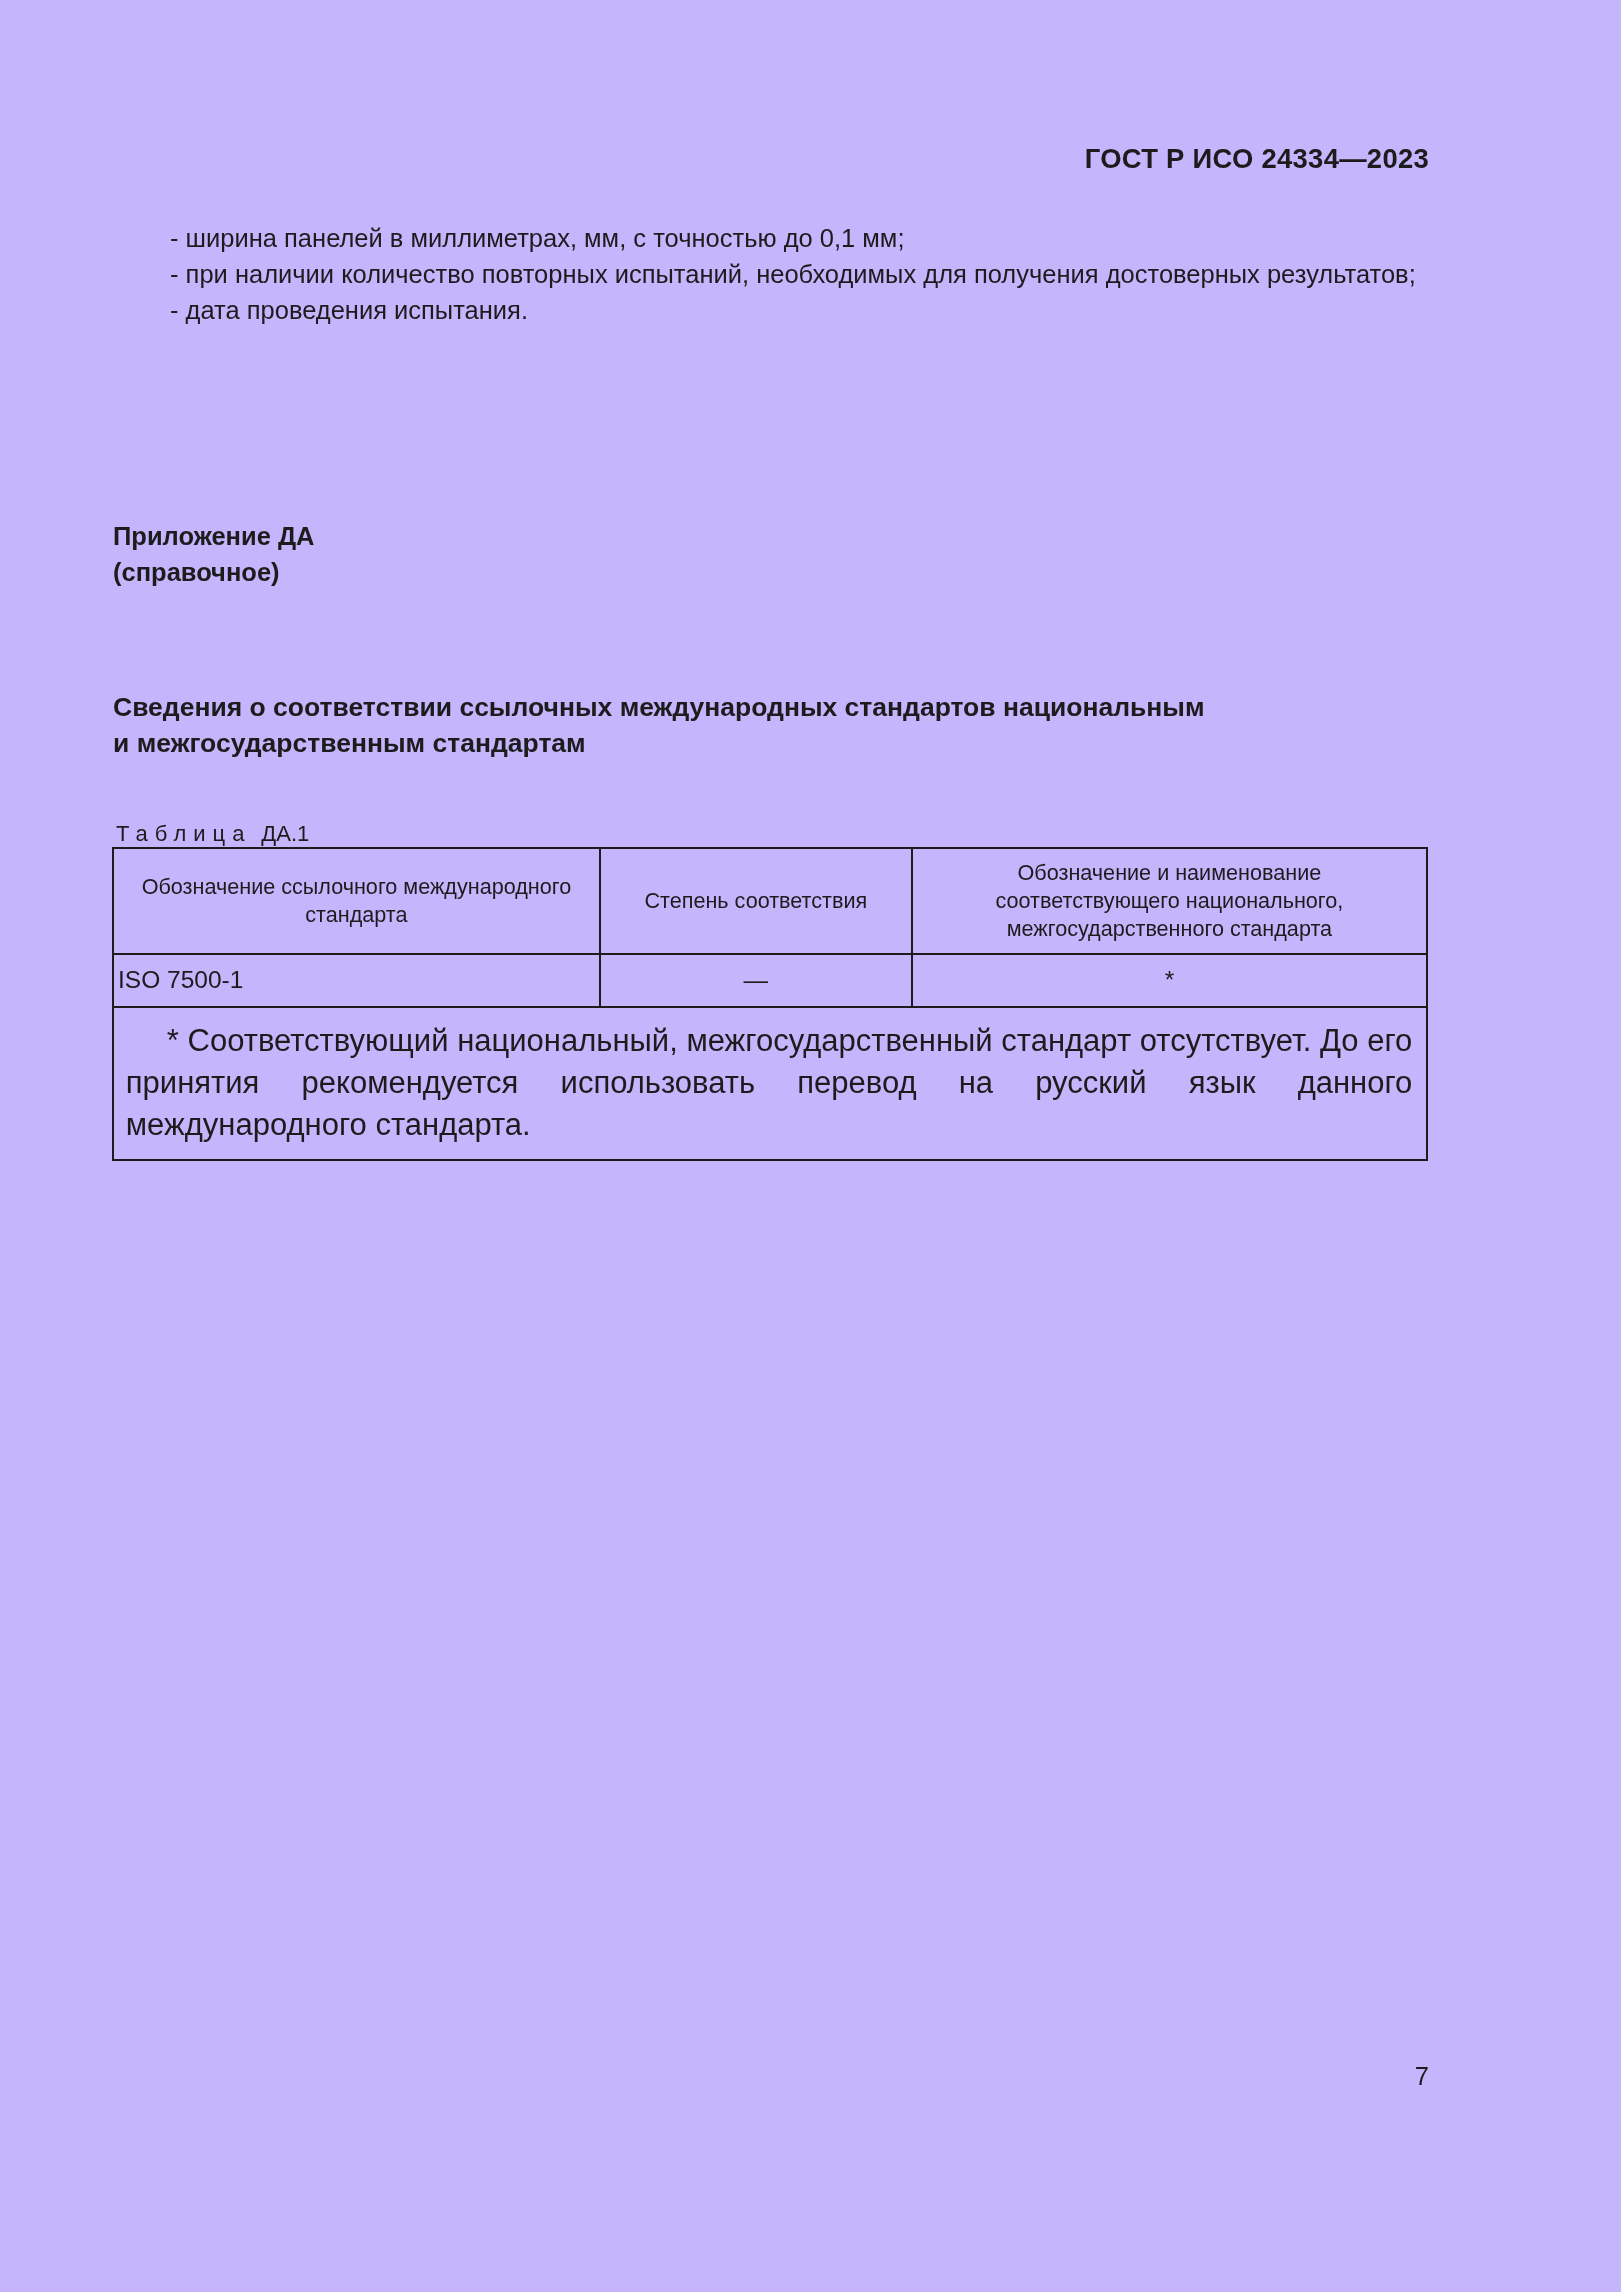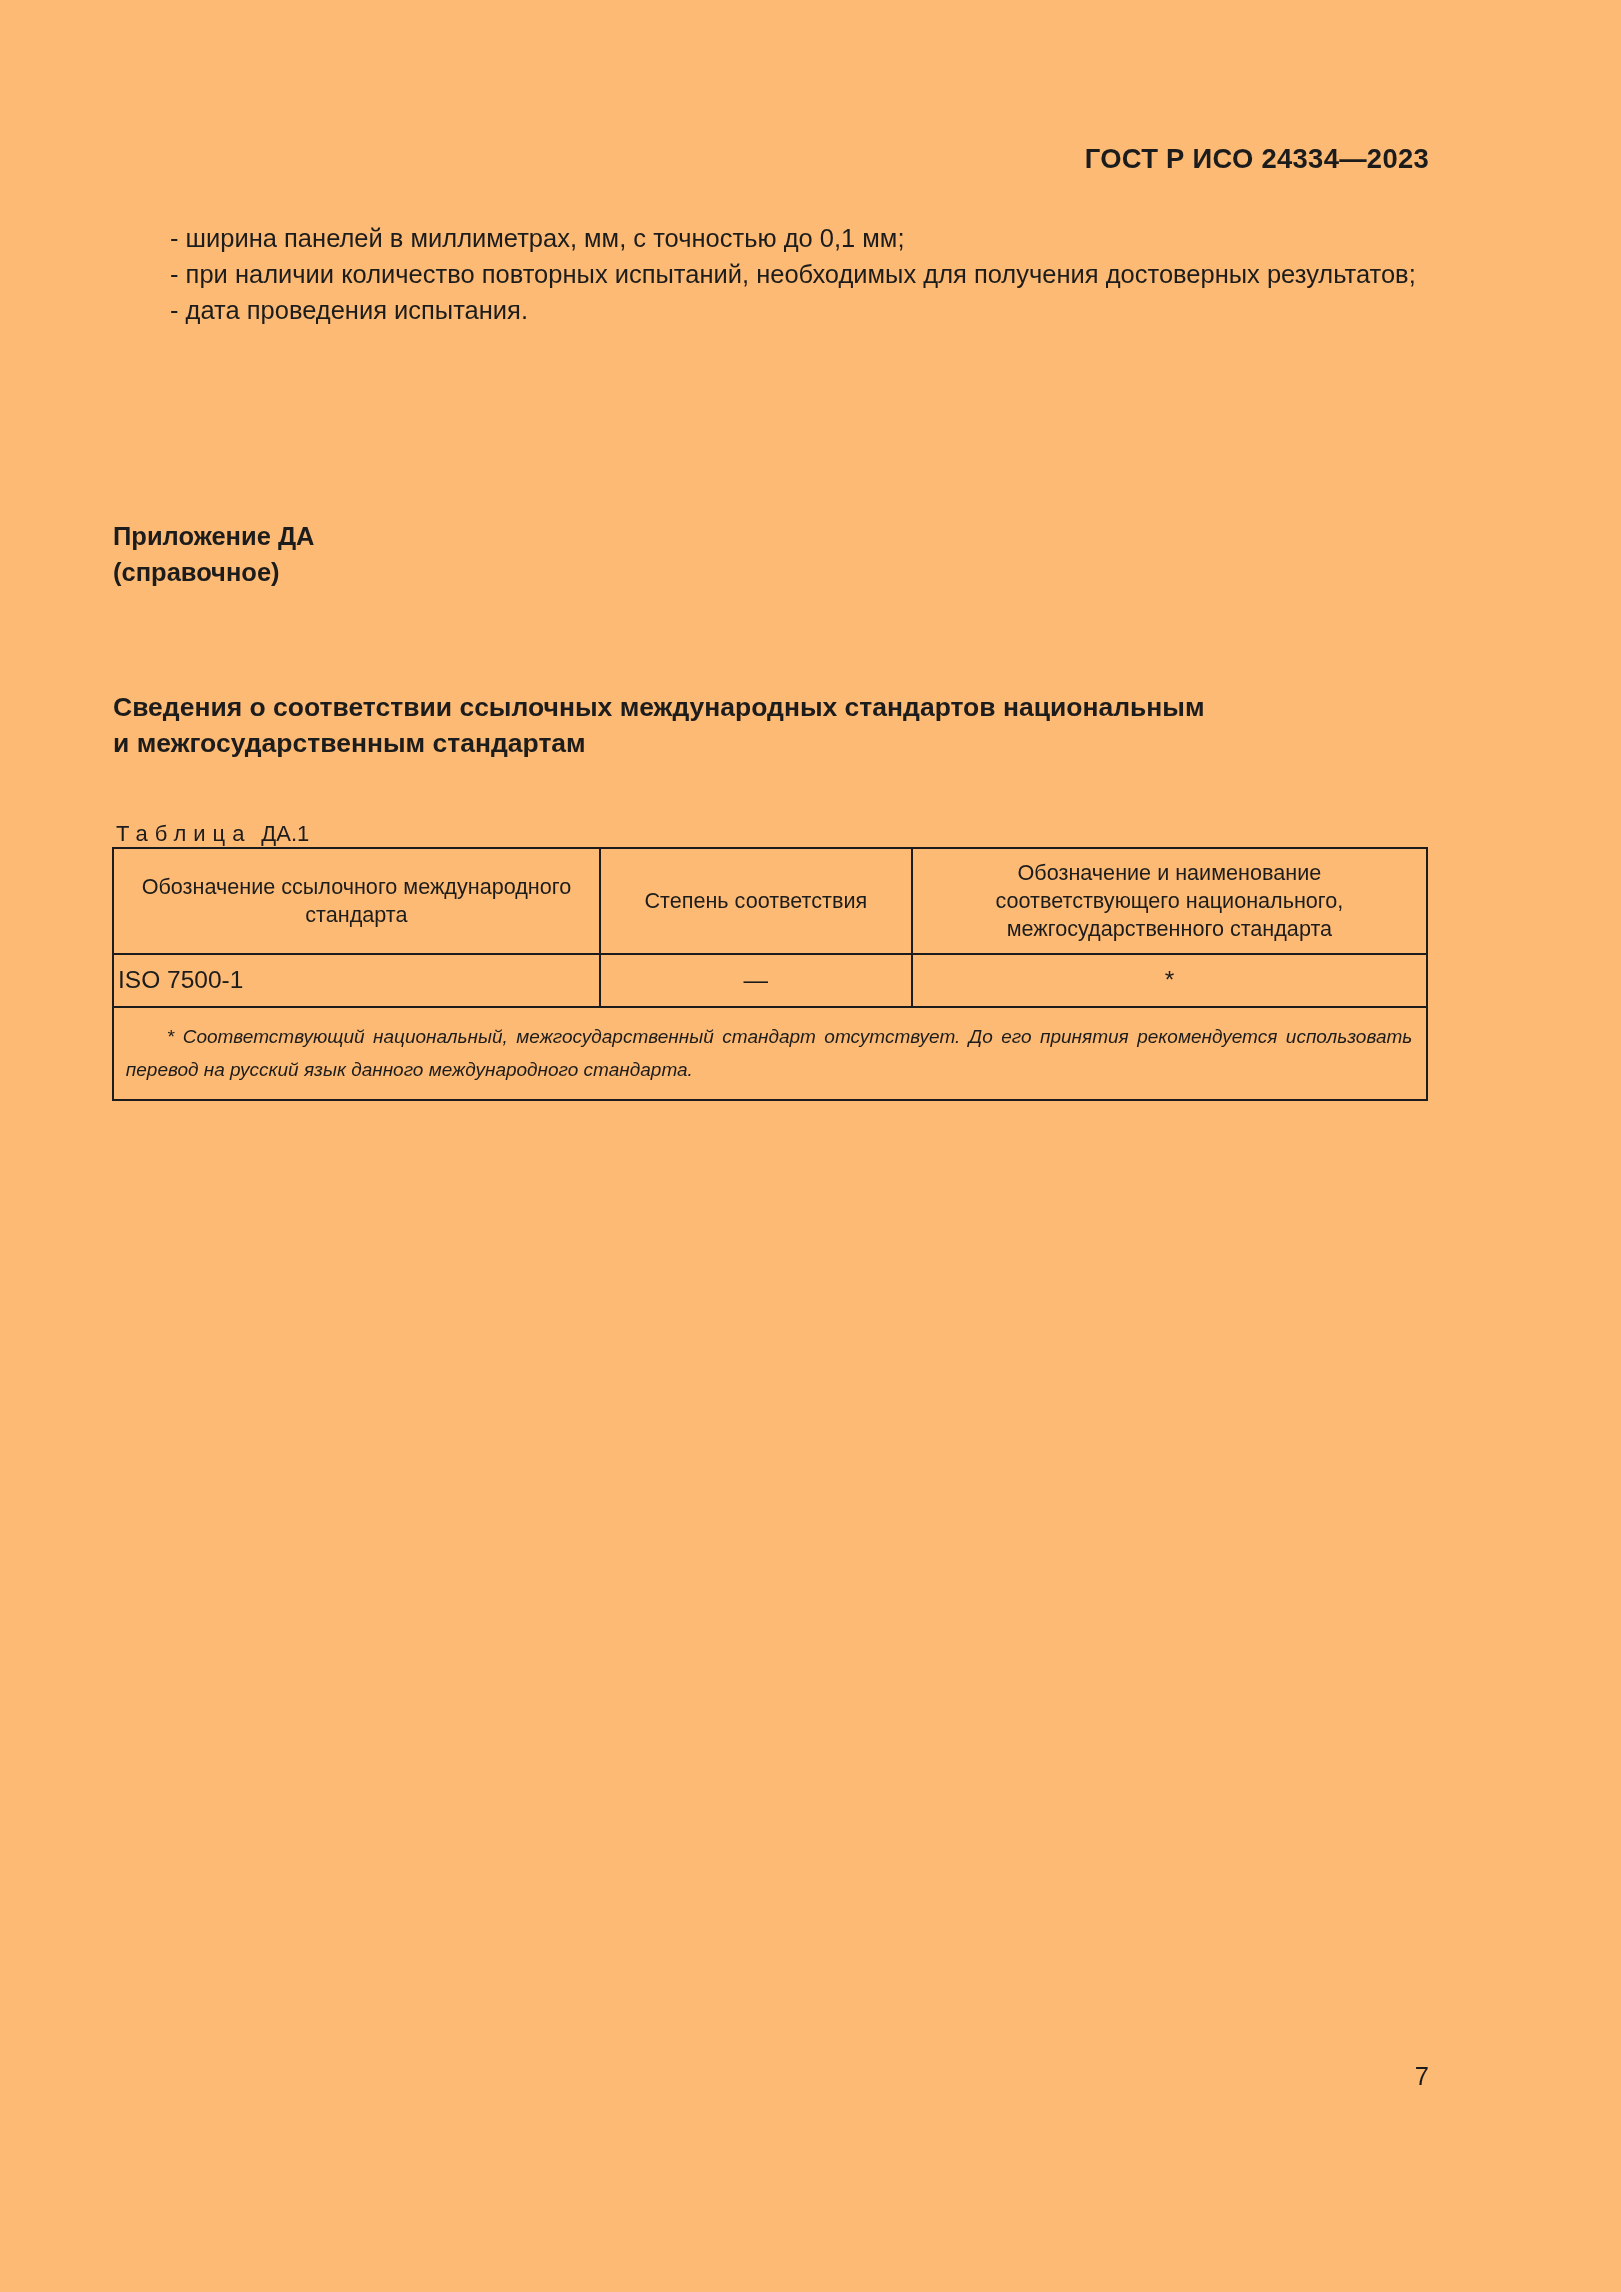--- a/index.html
+++ b/index.html
@@ -5,21 +5,21 @@
   html, body {
     margin: 0;
     padding: 0;
     background: #e8e8e8;
   }
   .page {
     position: relative;
     width: 1621px;
     height: 2293px;
     margin: 0 auto;
-    background: #fdba74;
+    background: #c4b5fd;
     font-family: "Liberation Sans", sans-serif;
     color: #1c1c1c;
     overflow: hidden;
   }
   .doc-header {
     position: absolute;
     top: 143px;
     left: 113px;
     width: 1316px;
     text-align: right;
@@ -104,28 +104,27 @@
   }
   tr.data-row .cell-standard {
     text-align: left;
     padding-left: 4px;
   }
   tr.data-row .cell-degree,
   tr.data-row .cell-corresponding {
     text-align: center;
   }
   tr.footnote-row td {
-    font-size: 19px;
-    line-height: 33px;
+    font-size: 31px;
+    line-height: 42px;
     text-align: justify;
     padding: 11.8px 13.7px 13.7px 11.8px;
     text-indent: 41px;
     border-top-width: 2.9px;
     border-bottom-width: 2.9px;
-    font-style: italic;
   }
   .page-number {
     position: absolute;
     top: 2062px;
     left: 113px;
     width: 1316px;
     text-align: right;
     font-size: 25.5px;
   }
 </style>

